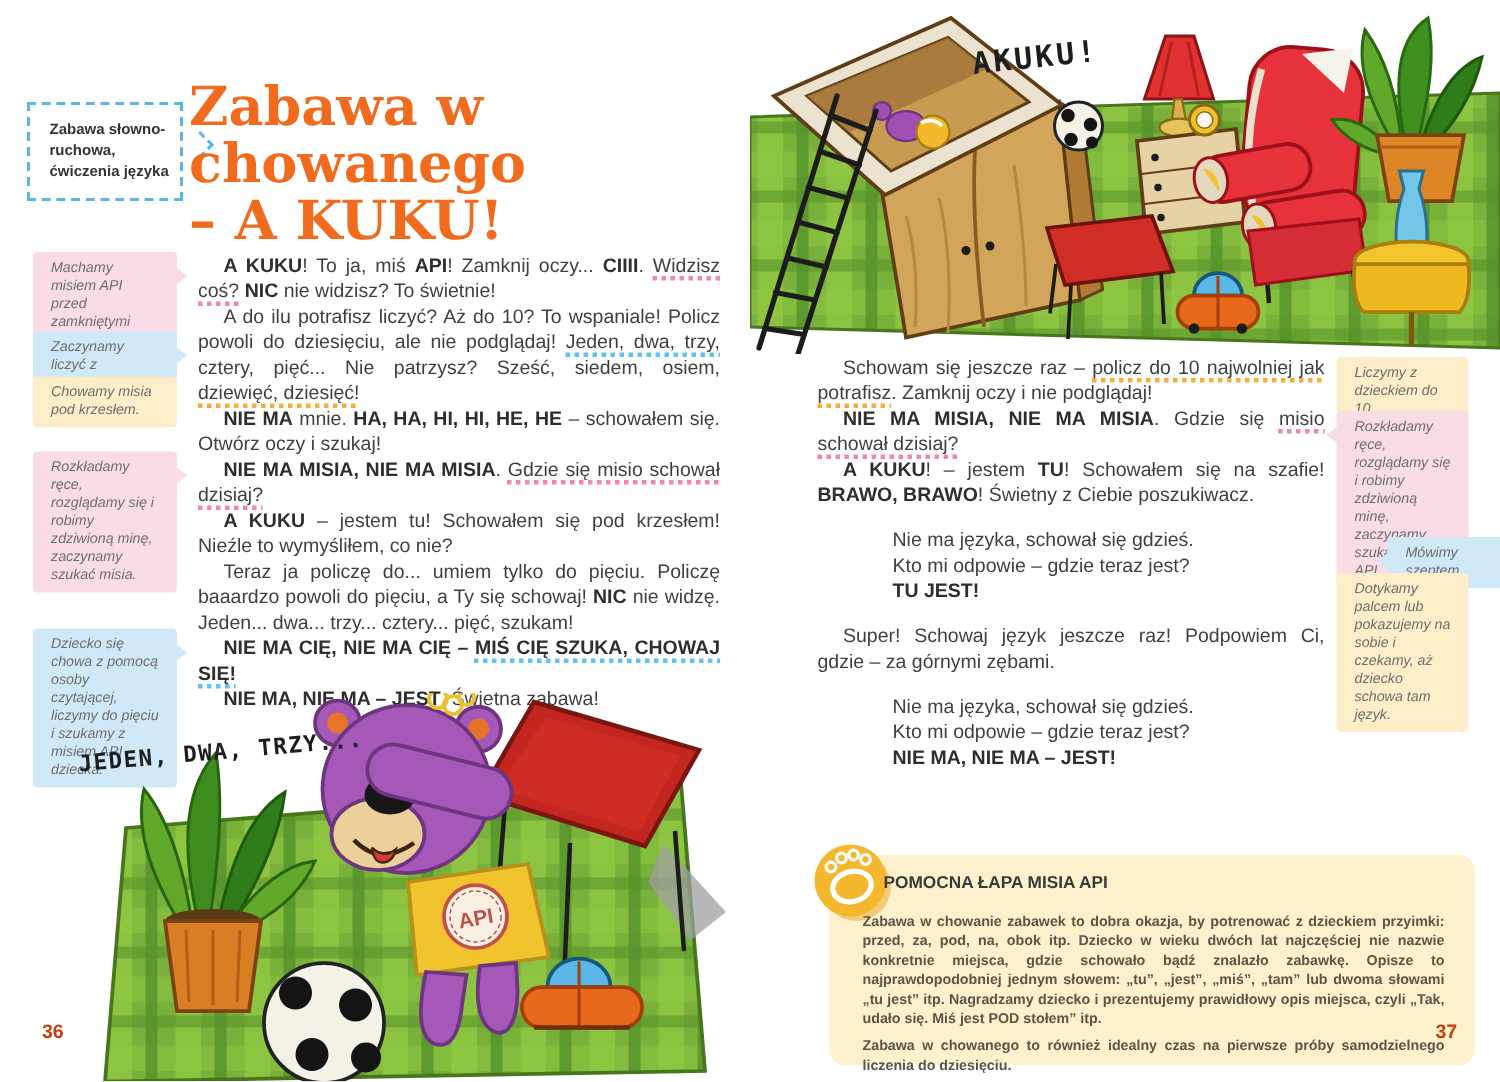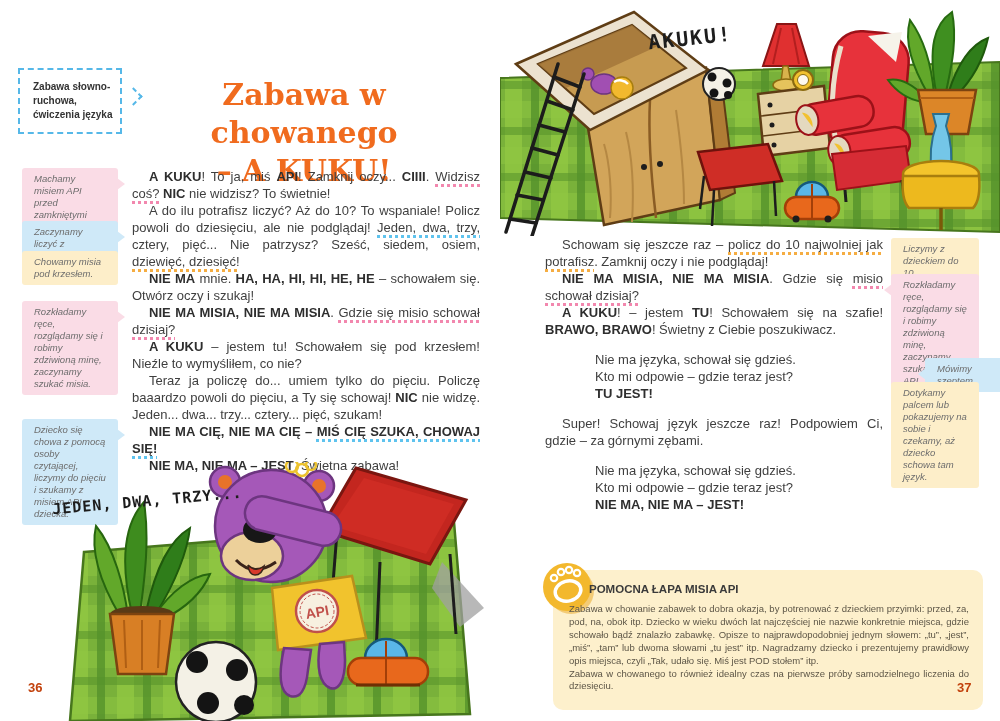--- a/index.html
+++ b/index.html
@@ -8,22 +8,22 @@
 
   
   #tag-box{position:absolute;left:18px;top:68px;width:104px;box-sizing:border-box;
     padding:10px 6px 10px 13px;border:2px dashed var(--tag-border,#56b8e8);
     font-weight:bold;font-size:10px;line-height:14px;color:#333;background:#fff;}
   #tag-arrow{position:absolute;left:127px;top:90px;width:11px;height:11px;
     border-top:2px dashed var(--tag-border,#56b8e8);
     border-right:2px dashed var(--tag-border,#56b8e8);transform:rotate(45deg);}
 
   
-  #title{position:absolute;left:126px;top:76px;width:356px;text-align:center;
-    font-family:"DejaVu Serif",serif;font-weight:bold;font-size:30px;line-height:38px;
+  #title{position:absolute;left:126px;top:52px;width:356px;
+    font-family:"DejaVu Serif",serif;font-weight:bold;font-size:36px;line-height:38px;
     color:var(--accent-orange,#f06b1e);}
 
   
   .text-block{position:absolute;font-size:13px;line-height:17px;}
   #left-text{left:132px;top:168px;width:348px;}
   #right-text{left:545px;top:236px;width:338px;}
   .para{margin:0;text-align:justify;}
   .indent{text-indent:17px;}
   .verse{margin-left:50px;text-align:left;}
   .vtop{margin-top:13px;}
@@ -66,21 +66,21 @@
   #left-illo{position:absolute;left:20px;top:462px;}
   #right-illo{position:absolute;left:500px;top:4px;}
 
   
   #help-box{position:absolute;left:553px;top:570px;width:430px;height:140px;
     background:var(--helpbox-bg,#fdf0cc);border-radius:10px;}
   #paw-icon{position:absolute;left:-12px;top:-9px;}
   #help-title{position:absolute;left:36px;top:13px;font-size:11.5px;font-weight:bold;color:#3a3a3a;}
   #help-body{position:absolute;left:16px;top:33px;width:400px;
     font-size:9.5px;line-height:12.9px;color:#5c5546;}
-  .help-para{margin:0;text-align:justify;}
+  .help-para{margin:6px;text-align:justify;font-weight:bold;}
 
   
   .page-num{position:absolute;font-weight:bold;font-size:13px;color:#c2410c;}
   #page-num-left{left:28px;top:680px;} #page-num-right{left:957px;top:680px;}
 </style>
 </head>
 <body>
 
 <div id="spread">
 

